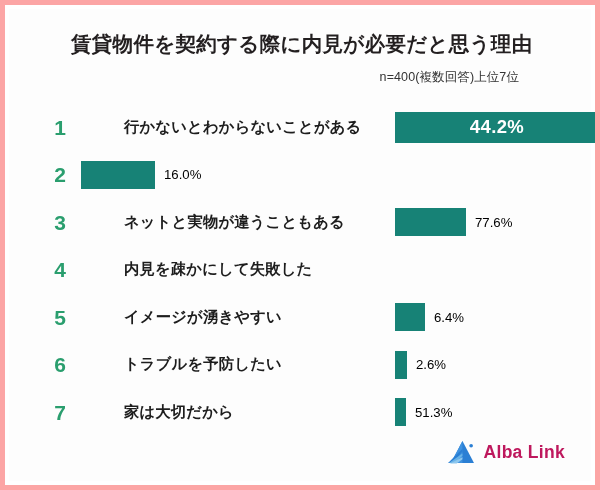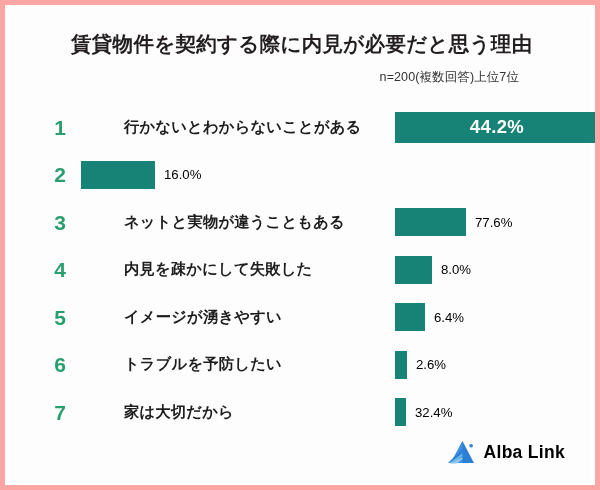--- a/index.html
+++ b/index.html
@@ -118,33 +118,33 @@
     gap: 9px;
   }
   .logo-mark {
     width: 27px;
     height: 25px;
     display: block;
   }
   .logo-text {
     font-size: 17.5px;
     font-weight: bold;
-    color: #000000;
+    color: #be185d;
     letter-spacing: 0.3px;
   }
 </style>
 </head>
 <body>
 
 <div class="frame">
   <div class="inner">
 
     <div class="header">
       <div class="chart-title">賃貸物件を契約する際に内見が必要だと思う理由</div>
-      <div class="chart-subtitle">n=200(複数回答)上位7位</div>
+      <div class="chart-subtitle">n=400(複数回答)上位7位</div>
     </div>
 
     <div class="rows">
 
       <div class="row">
         <div class="rank">1</div>
         <div class="label">行かないとわからないことがある</div>
         <div class="bar-zone">
           <div class="bar tall" style="width:204px">
             <span class="value-inside">44.2%</span>
@@ -165,24 +165,20 @@
         <div class="label">ネットと実物が違うこともある</div>
         <div class="bar-zone">
           <div class="bar" style="width:71px"></div>
           <span class="value-outside">77.6%</span>
         </div>
       </div>
 
       <div class="row">
         <div class="rank">4</div>
         <div class="label">内見を疎かにして失敗した</div>
-        <div class="bar-zone">
-          <div class="bar" style="width:37px"></div>
-          <span class="value-outside">8.0%</span>
-        </div>
       </div>
 
       <div class="row">
         <div class="rank">5</div>
         <div class="label">イメージが湧きやすい</div>
         <div class="bar-zone">
           <div class="bar" style="width:30px"></div>
           <span class="value-outside">6.4%</span>
         </div>
       </div>
@@ -194,21 +190,21 @@
           <div class="bar" style="width:12px"></div>
           <span class="value-outside">2.6%</span>
         </div>
       </div>
 
       <div class="row">
         <div class="rank">7</div>
         <div class="label">家は大切だから</div>
         <div class="bar-zone">
           <div class="bar" style="width:11px"></div>
-          <span class="value-outside">32.4%</span>
+          <span class="value-outside">51.3%</span>
         </div>
       </div>
 
     </div>
 
     <div class="logo">
       <svg class="logo-mark" viewBox="0 0 28 26">
         <polygon points="15,1 27,24 3,24" fill="#2b7fd4"></polygon>
         <polygon points="15,1 15,24 3,24" fill="#3f92e0"></polygon>
         <path d="M0,24 L15,9 L15,12 L5,24 Z" fill="#2b7fd4"></path>

